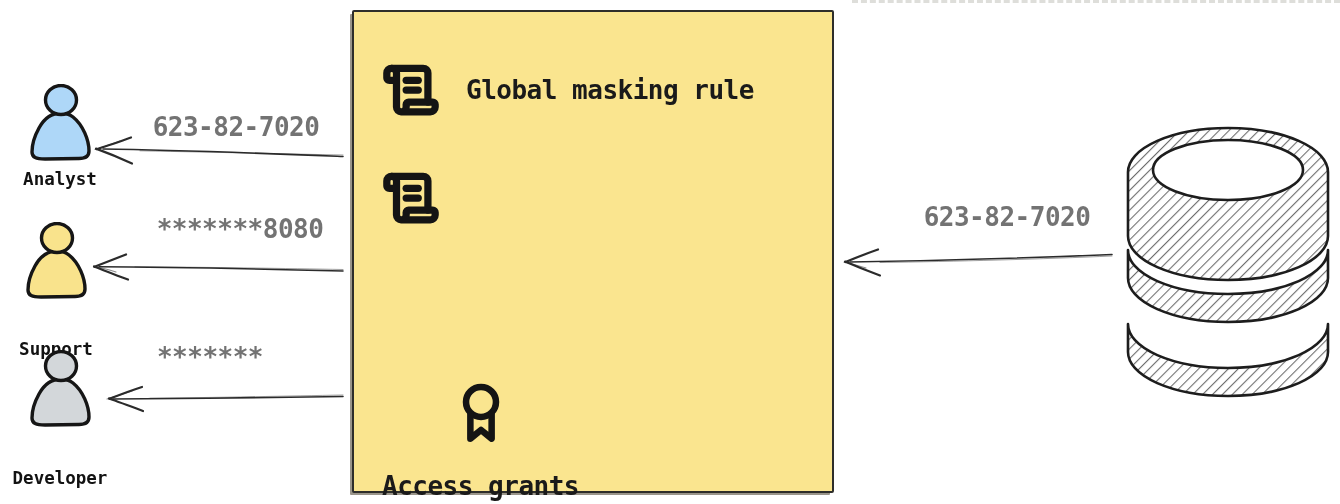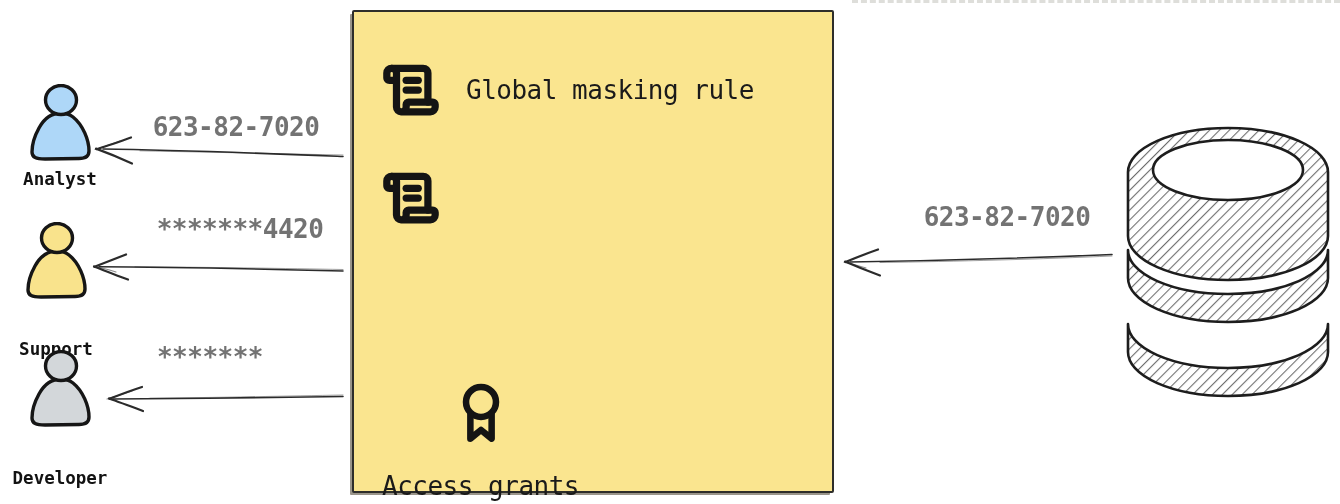--- a/index.html
+++ b/index.html
@@ -41,21 +41,21 @@
   .box-row {
     position: absolute; left: 28px; height: 60px;
     display: flex; align-items: center; gap: 26px;
   }
   .box-row-0 { top: 48px; }
   .box-row-1 { top: 156px; }
   .box-row-2 { top: 266px; }
   .box-row-3 { top: 371px; flex-direction: column; }
   .row-icon { width: 58px; height: 62px; display: flex; align-items: center; justify-content: center; flex: none; }
   .row-label {
-    font-size: 26px; font-weight: 400; color: #1a1a1a; white-space: nowrap;
+    font-size: 26px; font-weight: 700; color: #1a1a1a; white-space: nowrap;
     letter-spacing: -0.5px;
   }
 
   
   .value {
     position: absolute; font-size: 26px; font-weight: 700; color: #737373;
     text-align: center; white-space: nowrap; letter-spacing: -0.5px;
   }
   .value-analyst   { left: 140px; top: 112px; width: 192px; }
   .value-support   { left: 144px; top: 214px; width: 192px; }
@@ -99,21 +99,21 @@
     <span>
       <svg width="74" height="78" viewBox="0 0 74 78" fill="none">
         <path d="M38,29 C30,29 22,33 16,44 C11,53 9,62 9,68 C9,73.5 13,75 22,75 L56,74.5 C62.5,74.5 66,72.5 66,67 C66,56 60,41 50,33 C46,29.8 42,29 38,29 Z" fill="#d3d7da" stroke="#161616" stroke-width="3.4" stroke-linejoin="round"></path>
         <ellipse cx="38" cy="16" rx="15.5" ry="14.5" fill="#d3d7da" stroke="#161616" stroke-width="3.4"></ellipse>
       </svg>
     </span>
     <span class="person-label">Developer</span>
   </div>
 
   <div class="value value-analyst">623-82-7020</div>
-  <div class="value value-support">*******4420</div>
+  <div class="value value-support">*******8080</div>
   <div class="value value-developer">*******</div>
   <div class="value value-db">623-82-7020</div>
 
   <div class="mask-box">
 
     <div class="box-row box-row-0">
       <span class="row-icon">
         <svg width="58" height="58" viewBox="0 0 24 24" fill="none" stroke="#141414" stroke-width="3" stroke-linecap="round" stroke-linejoin="round">
           <path d="M19 17V5a2 2 0 0 0-2-2H4"></path>
           <path d="M8 21h12a2 2 0 0 0 2-2v-1a1 1 0 0 0-1-1H11a1 1 0 0 0-1 1v1a2 2 0 1 1-4 0V5a2 2 0 1 0-4 0v2a1 1 0 0 0 1 1h3"></path>

